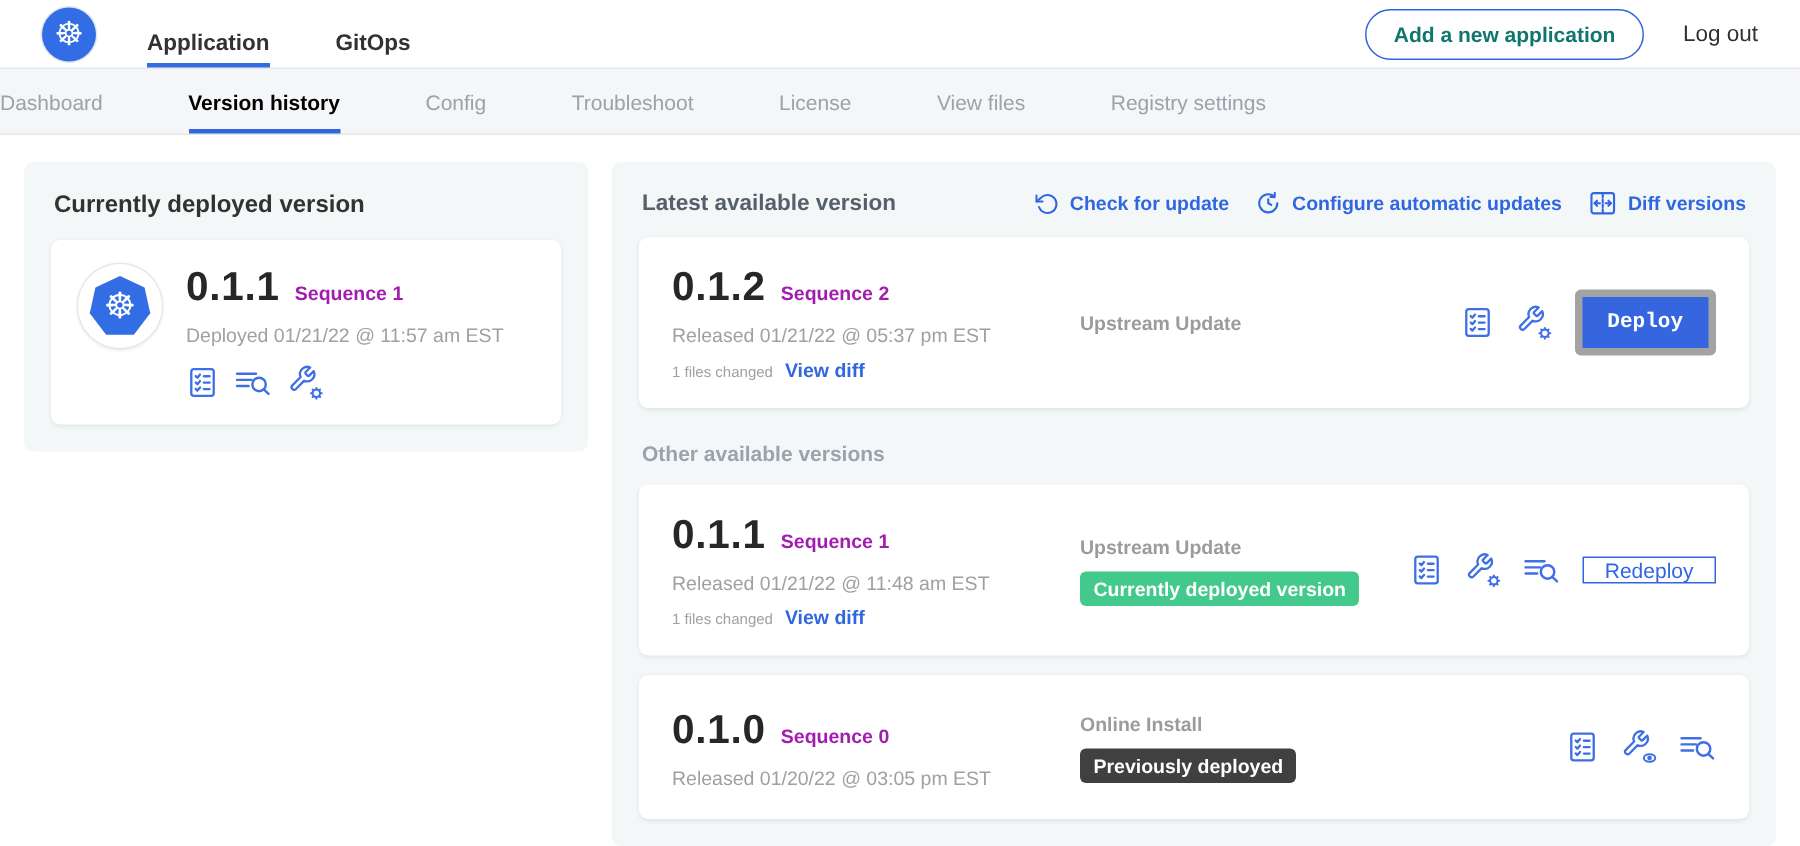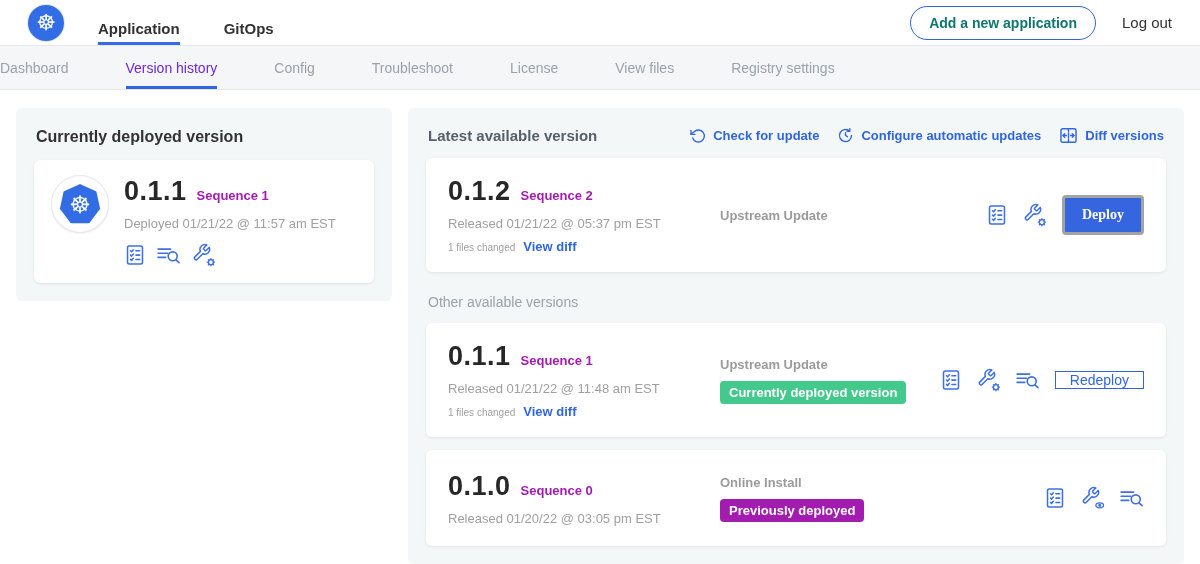--- a/index.html
+++ b/index.html
@@ -14,21 +14,21 @@
   .top-tabs { display:flex; gap:44px; }
   .top-tab { display:flex; align-items:center; font-size:15px; font-weight:700; color:#323232; cursor:pointer; border-bottom:3px solid transparent; padding-top:14px; }
   .top-tab.active { border-bottom-color:#326de6; }
   .topbar-right { margin-left:auto; display:flex; align-items:center; gap:26px; }
   .pill-btn { border:1px solid #3066e0; color:#0f766e; background:#fff; border-radius:17px; font-size:14px; font-weight:700; padding:8px 18px; cursor:pointer; font-family:inherit; }
   .logout { font-size:15px; color:#323232; cursor:pointer; }
 
   
   .subnav { height:44px; background:#f4f6f8; border-bottom:1px solid #e3e7ea; display:flex; align-items:stretch; gap:57px; }
   .subnav-item { display:flex; align-items:center; font-size:14px; color:#9aa3ab; cursor:pointer; border-bottom:3px solid transparent; padding-top:3px; }
-  .subnav-item.active { color:#6d28d9; font-weight:400; border-bottom-color:#3066e0; }
+  .subnav-item.active { color:#000000; font-weight:700; border-bottom-color:#3066e0; }
 
   
   .main { display:flex; gap:16px; padding:18px 16px 0 16px; align-items:flex-start; }
   .panel { background:#f4f7f8; border-radius:6px; padding:16px 18px 18px 18px; }
   .panel-left { width:376px; flex:none; }
   .panel-right { flex:1; min-height:422px; }
   .panel-title { font-size:16px; font-weight:700; color:#323232; padding:4px 2px 0 2px; }
 
   .white-card { background:#fff; border-radius:6px; box-shadow:0 1px 3px rgba(50,60,70,.10); }
 
@@ -54,23 +54,23 @@
   
   .version-card { margin-top:13px; padding:18px 22px; display:flex; align-items:center; min-height:96px; }
   .vc-info { width:258px; flex:none; }
   .files-row { display:flex; align-items:baseline; margin-top:8px; }
   .files-txt { font-size:10px; color:#a0a0a0; font-weight:500; }
   .view-diff { font-size:13px; color:#3066e0; font-weight:700; margin-left:8px; cursor:pointer; }
   .vc-mid { flex:1; display:flex; flex-direction:column; gap:9px; padding-left:14px; }
   .src-label { font-size:13px; font-weight:700; color:#9b9b9b; }
   .badge { display:inline-block; width:fit-content; font-size:13px; font-weight:700; color:#fff; padding:4px 9px; border-radius:4px; }
   .vc-actions { display:flex; align-items:center; gap:15px; }
-  .btn-primary { background:#3566e0; border:3px solid #a3a3a3; color:#fff; font-size:14px; font-weight:700; padding:9px 17px; border-radius:4px; cursor:pointer; font-family:Liberation Serif, serif; }
+  .btn-primary { background:#3566e0; border:5px solid #a3a3a3; color:#fff; font-size:14px; font-weight:700; padding:9px 17px; border-radius:4px; cursor:pointer; font-family:Liberation Mono, monospace; }
   .btn-outline { background:#fff; border:1px solid #3066e0; color:#3066e0; font-size:14px; font-weight:400; padding:0 14px; border-radius:0; cursor:pointer; font-family:inherit; }
-  .section-label { font-size:14px; font-weight:400; color:#9aa3ab; margin:22px 2px 0 2px; }
+  .section-label { font-size:14px; font-weight:700; color:#9aa3ab; margin:22px 2px 0 2px; }
 </style>
 </head>
 <body>
 
 <svg width="0" height="0" style="position:absolute">
   <defs>
     <symbol id="i-checklist" viewBox="0 0 20 20" fill="none" stroke="currentColor" stroke-width="1.4" stroke-linecap="round" stroke-linejoin="round">
       <rect x="3.2" y="1.9" width="13.6" height="16.2" rx="1.6"></rect>
       <path d="M5.9 6.1l1 1 1.6-1.9"></path>
         <line x1="10.8" y1="6.2" x2="14.3" y2="6.2"></line>
@@ -290,21 +290,21 @@
     <div class="white-card version-card">
       <div class="vc-info">
         <div class="ver-row">
           <span class="ver-num">0.1.0</span>
           <span class="ver-seq">Sequence 0</span>
         </div>
         <div class="muted-line">Released 01/20/22 @ 03:05 pm EST</div>
       </div>
       <div class="vc-mid">
         <span class="src-label">Online Install</span>
-        <span class="badge" style="background: #a21caf;">Previously deployed</span>
+        <span class="badge" style="background: #404040;">Previously deployed</span>
       </div>
       <div class="vc-actions">
         <span class="icon-btn">
             <svg width="22" height="22">
               <use href="#i-checklist"></use>
             </svg>
           </span>
         <span class="icon-btn">
             <svg width="24" height="24">
               <use href="#i-wrench-eye"></use>

